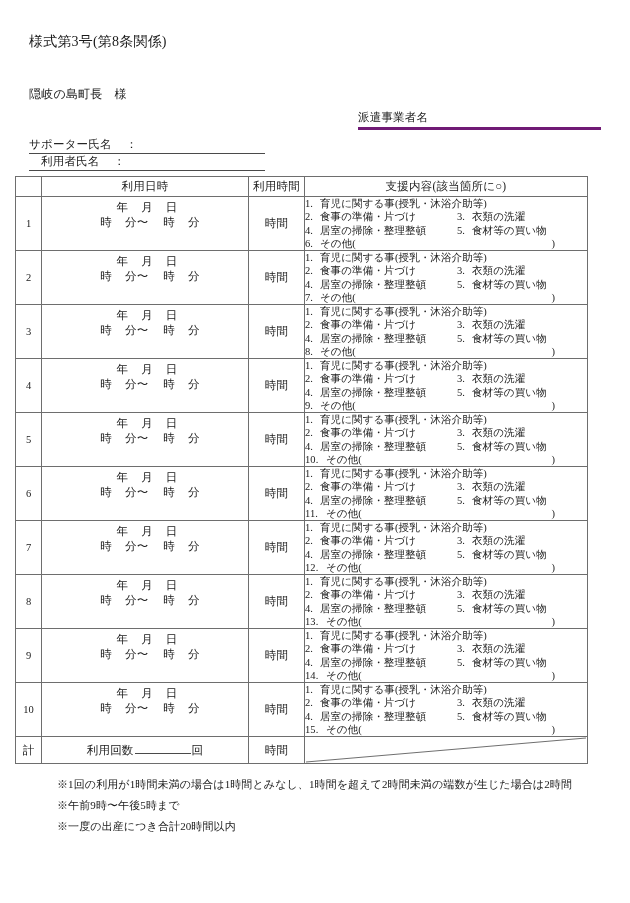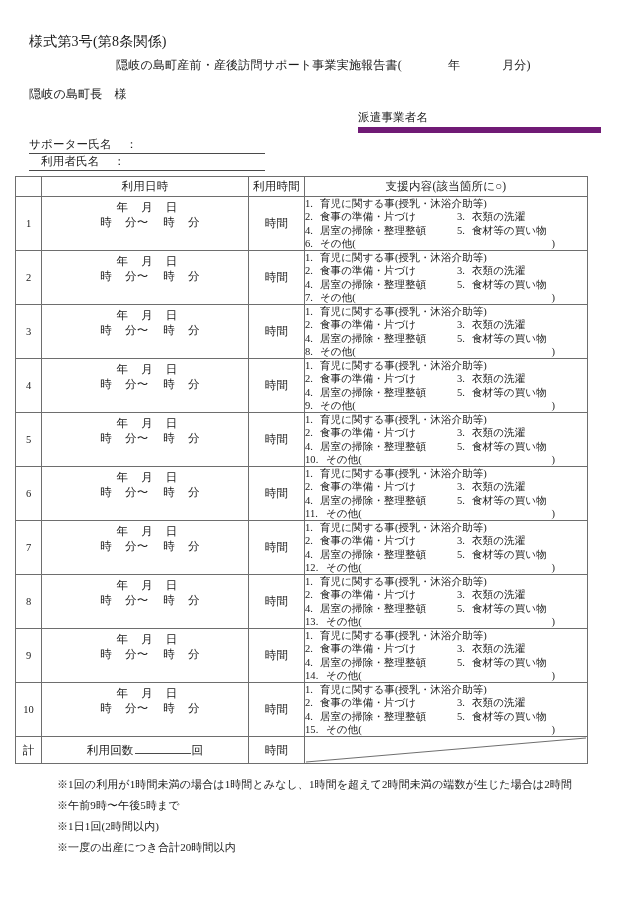--- a/index.html
+++ b/index.html
@@ -52,21 +52,21 @@
   }
   .addressee .sama { margin-left: 12px; }
 
   .agency-line {
     position: absolute;
     left: 358px;
     top: 110px;
     width: 243px;
     font-size: 11.5px;
     white-space: nowrap;
-    border-bottom: 6px solid #701a75;
+    border-bottom: 3px solid #701a75;
     padding-bottom: 2px;
     letter-spacing: 0.2px;
   }
 
   
   .name-field {
     position: absolute;
     left: 29px;
     width: 236px;
     font-size: 11.5px;
@@ -204,21 +204,20 @@
     white-space: nowrap;
   }
 </style>
 </head>
 <body>
 
 <div class="page">
 
   <div class="form-code">様式第3号(第8条関係)</div>
 
-  <div class="doc-title"><span>隠岐の島町産前・産後訪問サポート事業実施報告書(</span><span class="gap-year"></span><span>年</span><span class="gap-month"></span><span>月分)</span></div>
 
   <div class="addressee"><span>隠岐の島町長</span><span class="sama">様</span></div>
 
   <div class="agency-line"><span>派遣事業者名</span></div>
 
   <div class="name-field supporter"><span class="lbl">サポーター氏名</span><span class="colon">：</span></div>
 
   <div class="name-field user"><span class="lbl">利用者氏名</span><span class="colon">：</span></div>
 
   <table class="report">
@@ -538,17 +537,16 @@
             <line x1="1" y1="25" x2="282" y2="1" stroke="#6e6e6e" stroke-width="1"></line>
           </svg>
         </td>
       </tr>
     </tfoot>
   </table>
 
   <div class="notes">
     <div class="note">※1回の利用が1時間未満の場合は1時間とみなし、1時間を超えて2時間未満の端数が生じた場合は2時間</div>
     <div class="note">※午前9時〜午後5時まで</div>
-    <div class="note">※1日1回(2時間以内)</div>
     <div class="note">※一度の出産につき合計20時間以内</div>
   </div>
 
 </div>
 
 </body></html>

